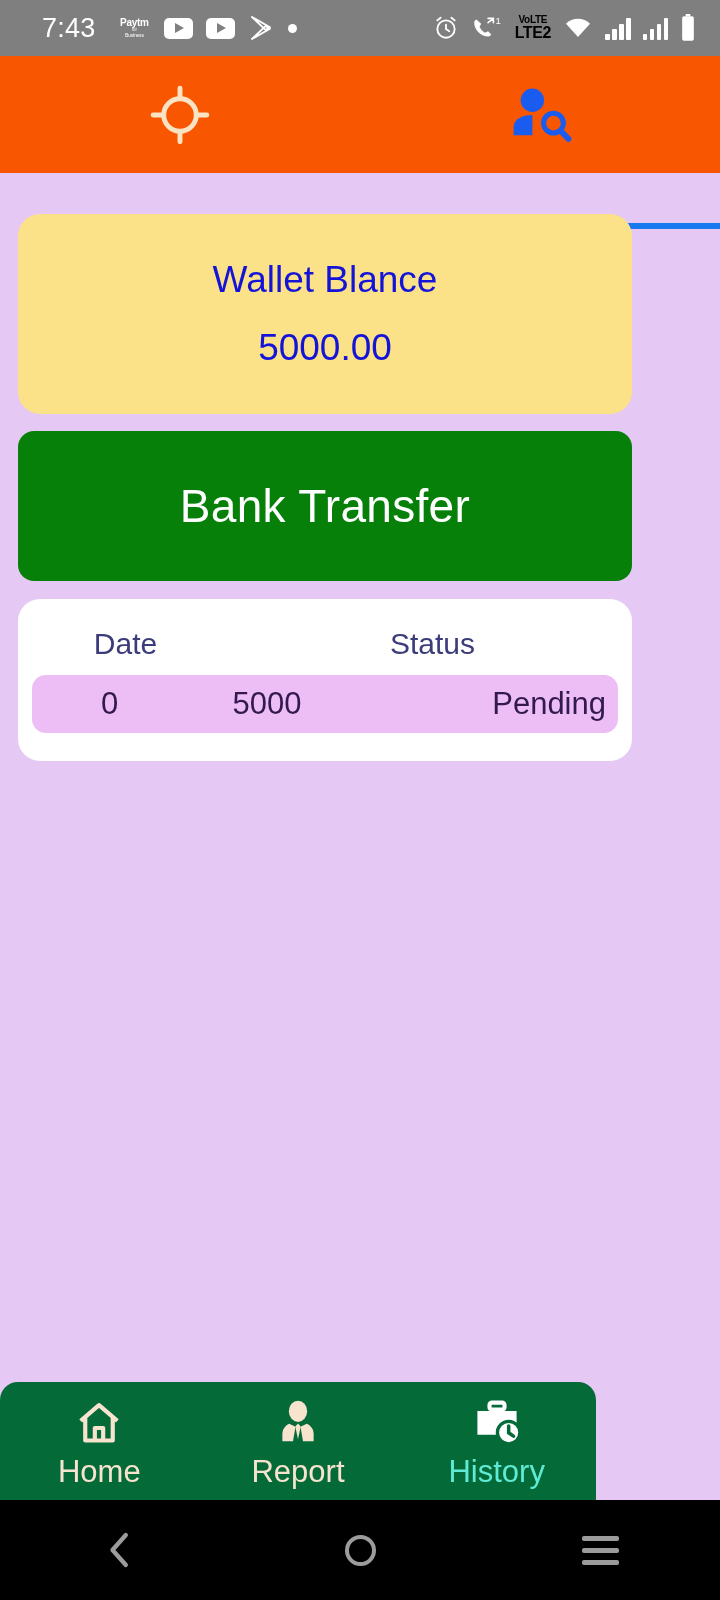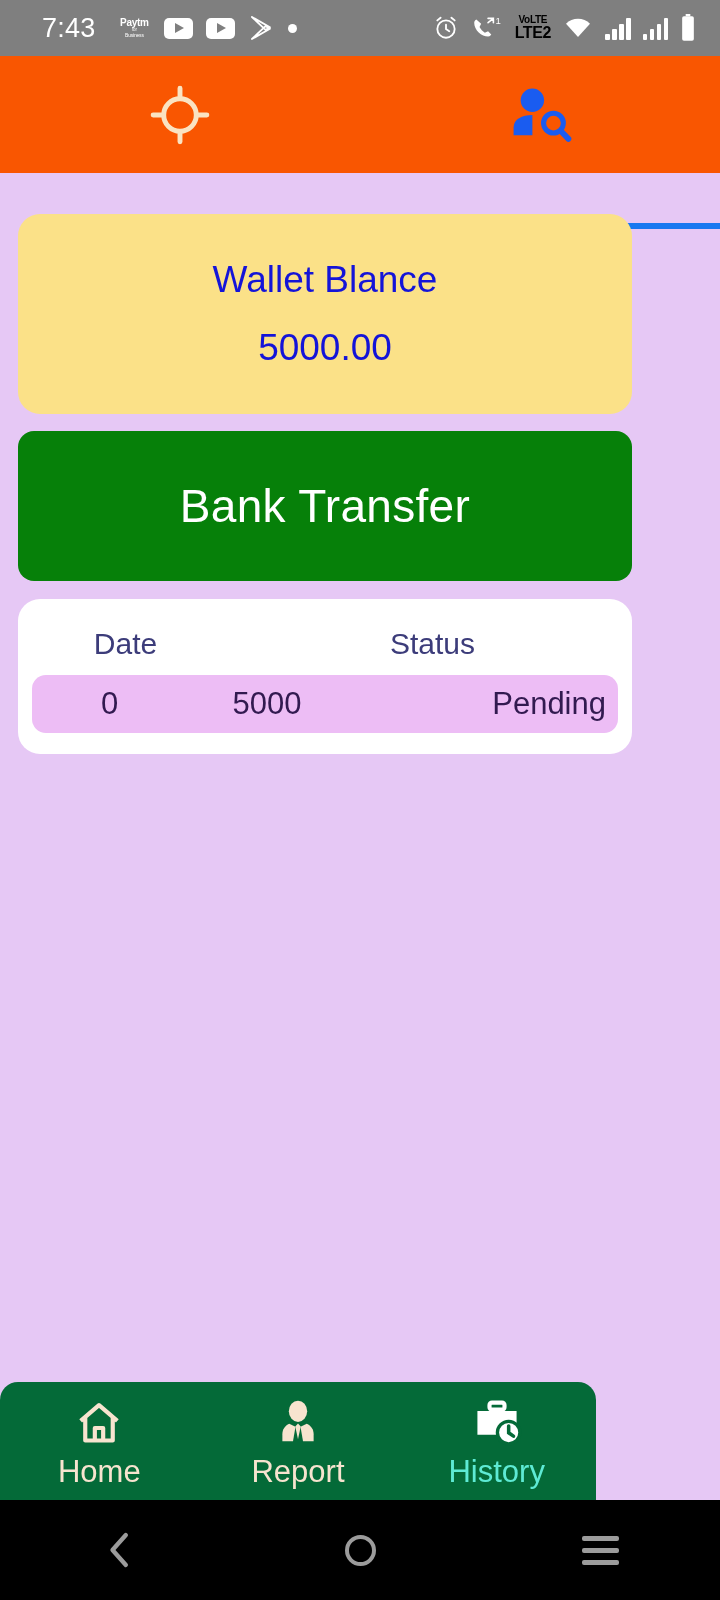--- a/index.html
+++ b/index.html
@@ -103,21 +103,21 @@
   .bank-btn {
     margin:17px 20px 0 18px;
     height:150px; background:#068009; border-radius:16px;
     display:flex; align-items:center; justify-content:center;
     color:#ffffff; font-size:46px; letter-spacing:.3px;
   }
 
   .table-card {
     margin:18px 20px 0 18px;
     background:#ffffff; border-radius:22px;
-    padding:14px 0 21px 0;
+    padding:14px 0 28px 0;
   }
   .trow { display:flex; align-items:center; }
   .thead { height:62px; }
   .thead .tcell { color:#3C3C7A; font-size:30px; }
   .tbody-row {
     margin:0 14px; height:58px; background:#EDBDF5;
     border-radius:14px;
   }
   .tbody-row .tcell { color:#321A50; font-size:31px; }
   .tcell { display:flex; align-items:center; }

